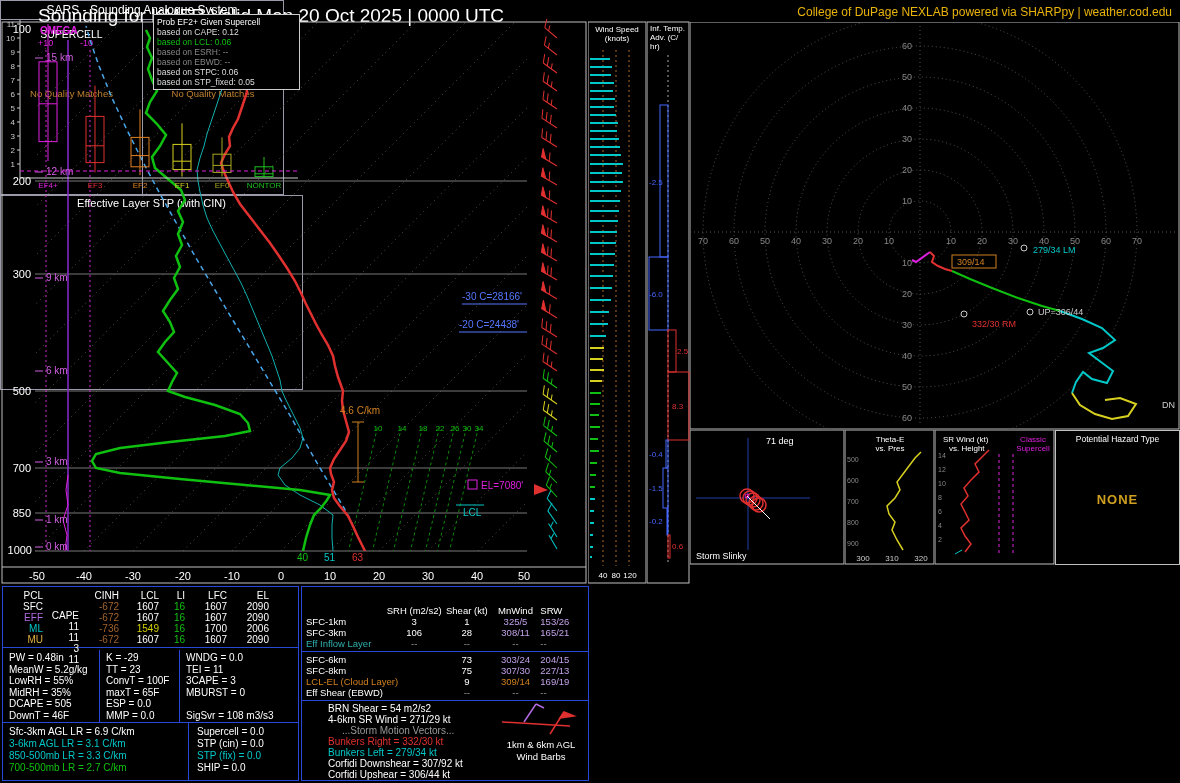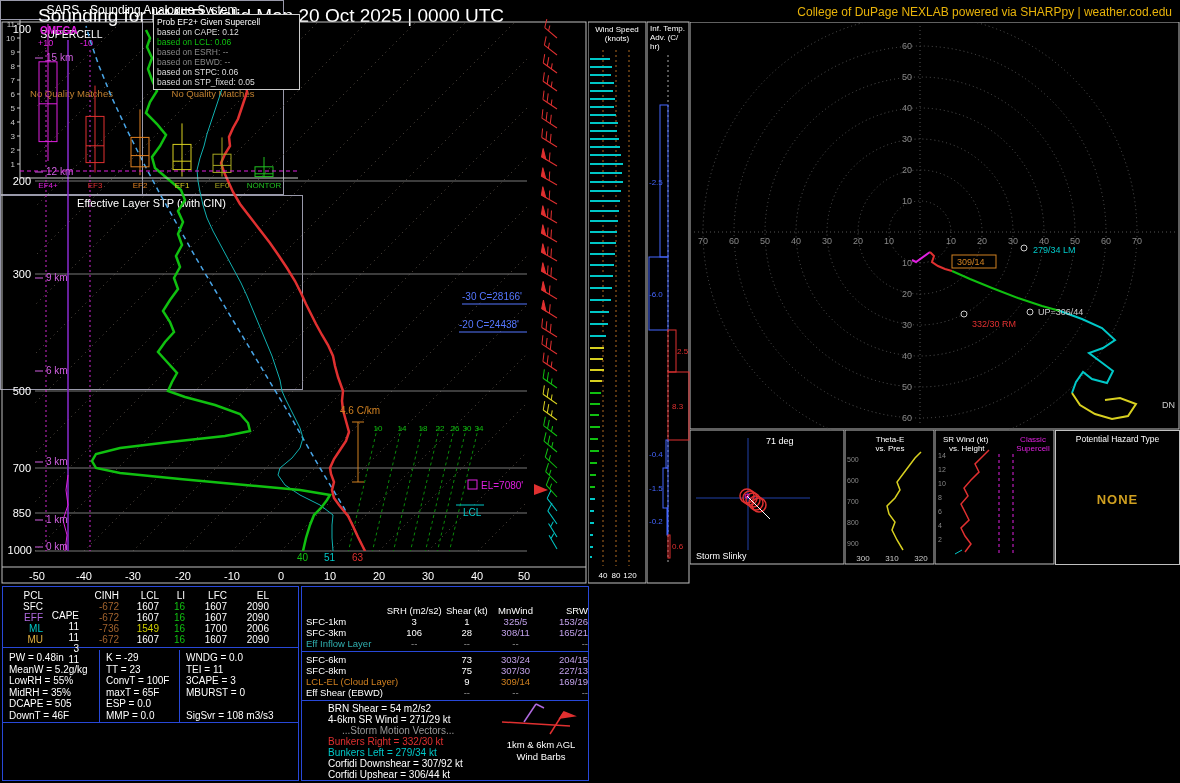--- a/index.html
+++ b/index.html
@@ -26,21 +26,21 @@
   .s1{width:96px;} .s2{width:80px; border-left:1px solid #2848d8;} .s3{width:119px; border-left:1px solid #2848d8;}
   .botflex { display:flex; height:58px; border-top:1px solid #2848d8; }
   .lapsebox { width:186px; border-right:1px solid #2848d8; padding:3px 0 0 6px; }
   .idxbox { flex:1; padding:3px 0 0 8px; }
   .lapsebox div, .idxbox div { height:12px; line-height:12px; white-space:nowrap; }
   
   #kinem { left:301px; top:586px; width:288px; height:195px; padding-top:18px; }
   .krow { display:flex; font-size:9.5px; height:11px; line-height:11px; white-space:nowrap; }
   .kl{width:84px; padding-left:4px;} .klw{width:142px; padding-left:4px;}
   .kv1{width:58px;text-align:center;} .kv2{width:48px;text-align:center;}
-  .kv3{width:50px;text-align:center;} .kv4{width:48px;text-align:right;}
+  .kv3{width:50px;text-align:center;} .kv4{width:48px;text-align:left;}
   .kline { font-size:10px; height:11px; line-height:11px; padding-left:26px; white-space:nowrap; }
   .kcap { position:absolute; left:190px; width:98px; text-align:center; font-size:9.5px; }
   
   #sars { left:590px; top:586px; width:284px; height:195px; border:1px solid #99a; }
   .sars-title { height:19px; line-height:19px; text-align:center; font-size:12px; border-bottom:1px solid #99a; }
   .sars-cols { display:flex; height:174px; }
   .sars-col { width:50%; text-align:center; }
   .sars-col + .sars-col { border-left:1px solid #99a; }
   .sars-colhead { font-size:10.5px; margin-top:8px; }
   .sars-body { font-size:9.5px; color:#c08030; margin-top:48px; }
@@ -573,20 +573,32 @@
     <div class="scol s3">
       <div>WNDG = 0.0</div>
       <div>TEI = 11</div>
       <div>3CAPE = 3</div>
       <div>MBURST = 0</div>
       <div></div>
       <div>SigSvr = 108 m3/s3</div>
     </div>
   </div>
   <div class="botflex">
+    <div class="lapsebox">
+      <div class="w">Sfc-3km AGL LR = 6.9 C/km</div>
+      <div class="cy">3-6km AGL LR = 3.1 C/km</div>
+      <div class="cy">850-500mb LR = 3.3 C/km</div>
+      <div class="gn">700-500mb LR = 2.7 C/km</div>
+    </div>
+    <div class="idxbox">
+      <div class="w">Supercell = 0.0</div>
+      <div class="w">STP (cin) = 0.0</div>
+      <div class="cy">STP (fix) = 0.0</div>
+      <div class="w">SHIP = 0.0</div>
+    </div>
   </div>
 </div>
 
 <div id="kinem" class="bluepanel">
   <div class="krow w">
     <span class="kl"></span>
     <span class="kv1">SRH (m2/s2)</span>
     <span class="kv2">Shear (kt)</span>
     <span class="kv3">MnWind</span>
     <span class="kv4">SRW</span>

